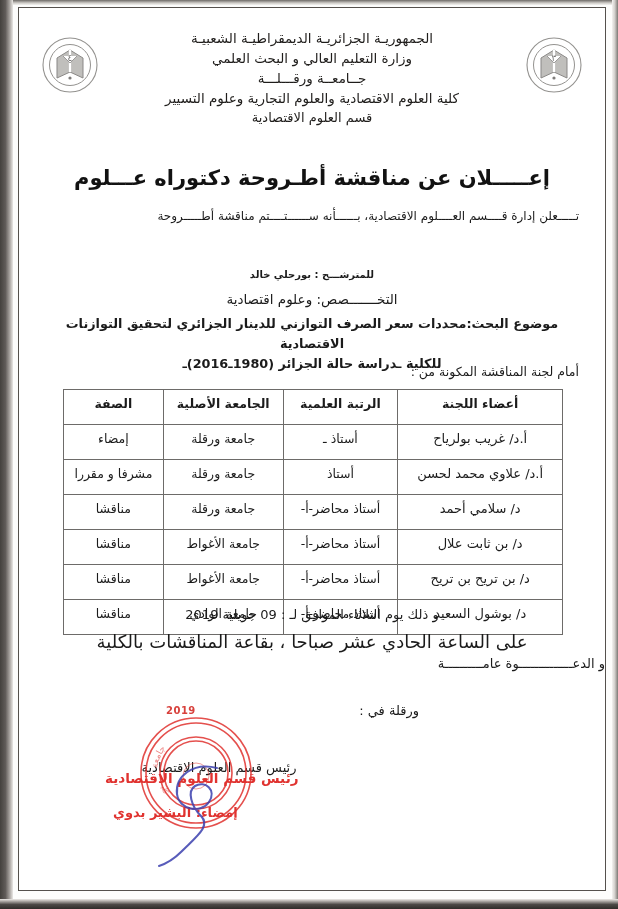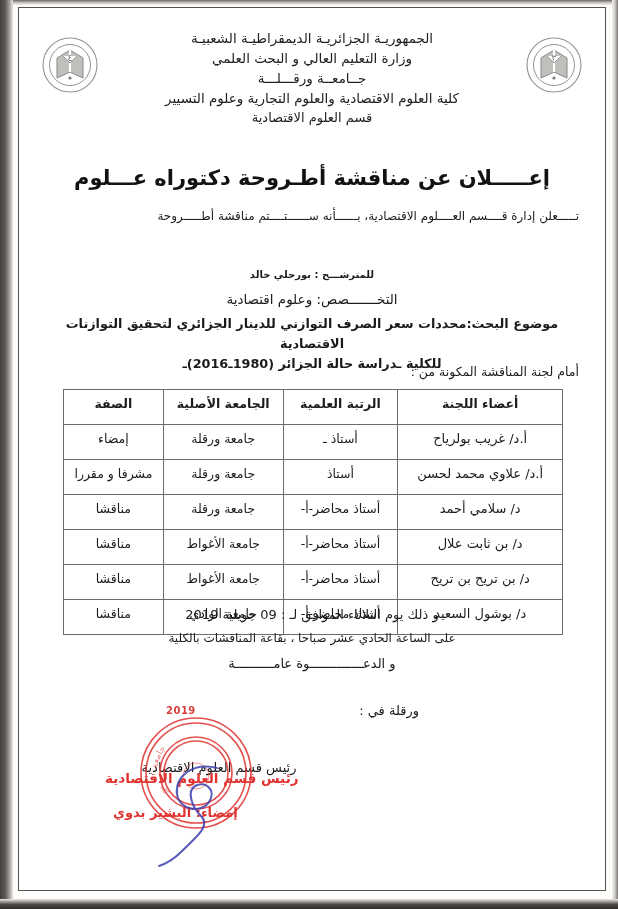--- a/index.html
+++ b/index.html
@@ -140,22 +140,22 @@
   }
   #committee-table th { font-weight: bold; font-size: 12.5px; }
   #committee-table td.c-name { font-size: 13px; }
   .col-name { width: 33%; }
   .col-rank { width: 23%; }
   .col-univ { width: 24%; }
   .col-role { width: 20%; }
 
   
   #when-line    { position:absolute; top: 599px; left:0; right:0; text-align:center; font-size:13px;}
-  #where-line   { position:absolute; top: 623px; left:0; right:0; text-align:center; font-size:12px;}
-  #invite-line  { position:absolute; top: 648px; left:0; right:0; text-align:center; font-size:13px;}
+  #where-line   { position:absolute; top: 623px; left:0; right:0; text-align:center; font-size:18px;}
+  #invite-line  { position:absolute; top: 648px; left:0; right:0; font-size:13px;}
 
   #place-date-line {
     position:absolute; top: 695px; left: 0; width: 400px;
     text-align: right; font-size: 13px;
   }
   #signer-title {
     position:absolute; top: 752px; left: 0; width: 400px;
     text-align: center; font-size: 13px;
   }
 

